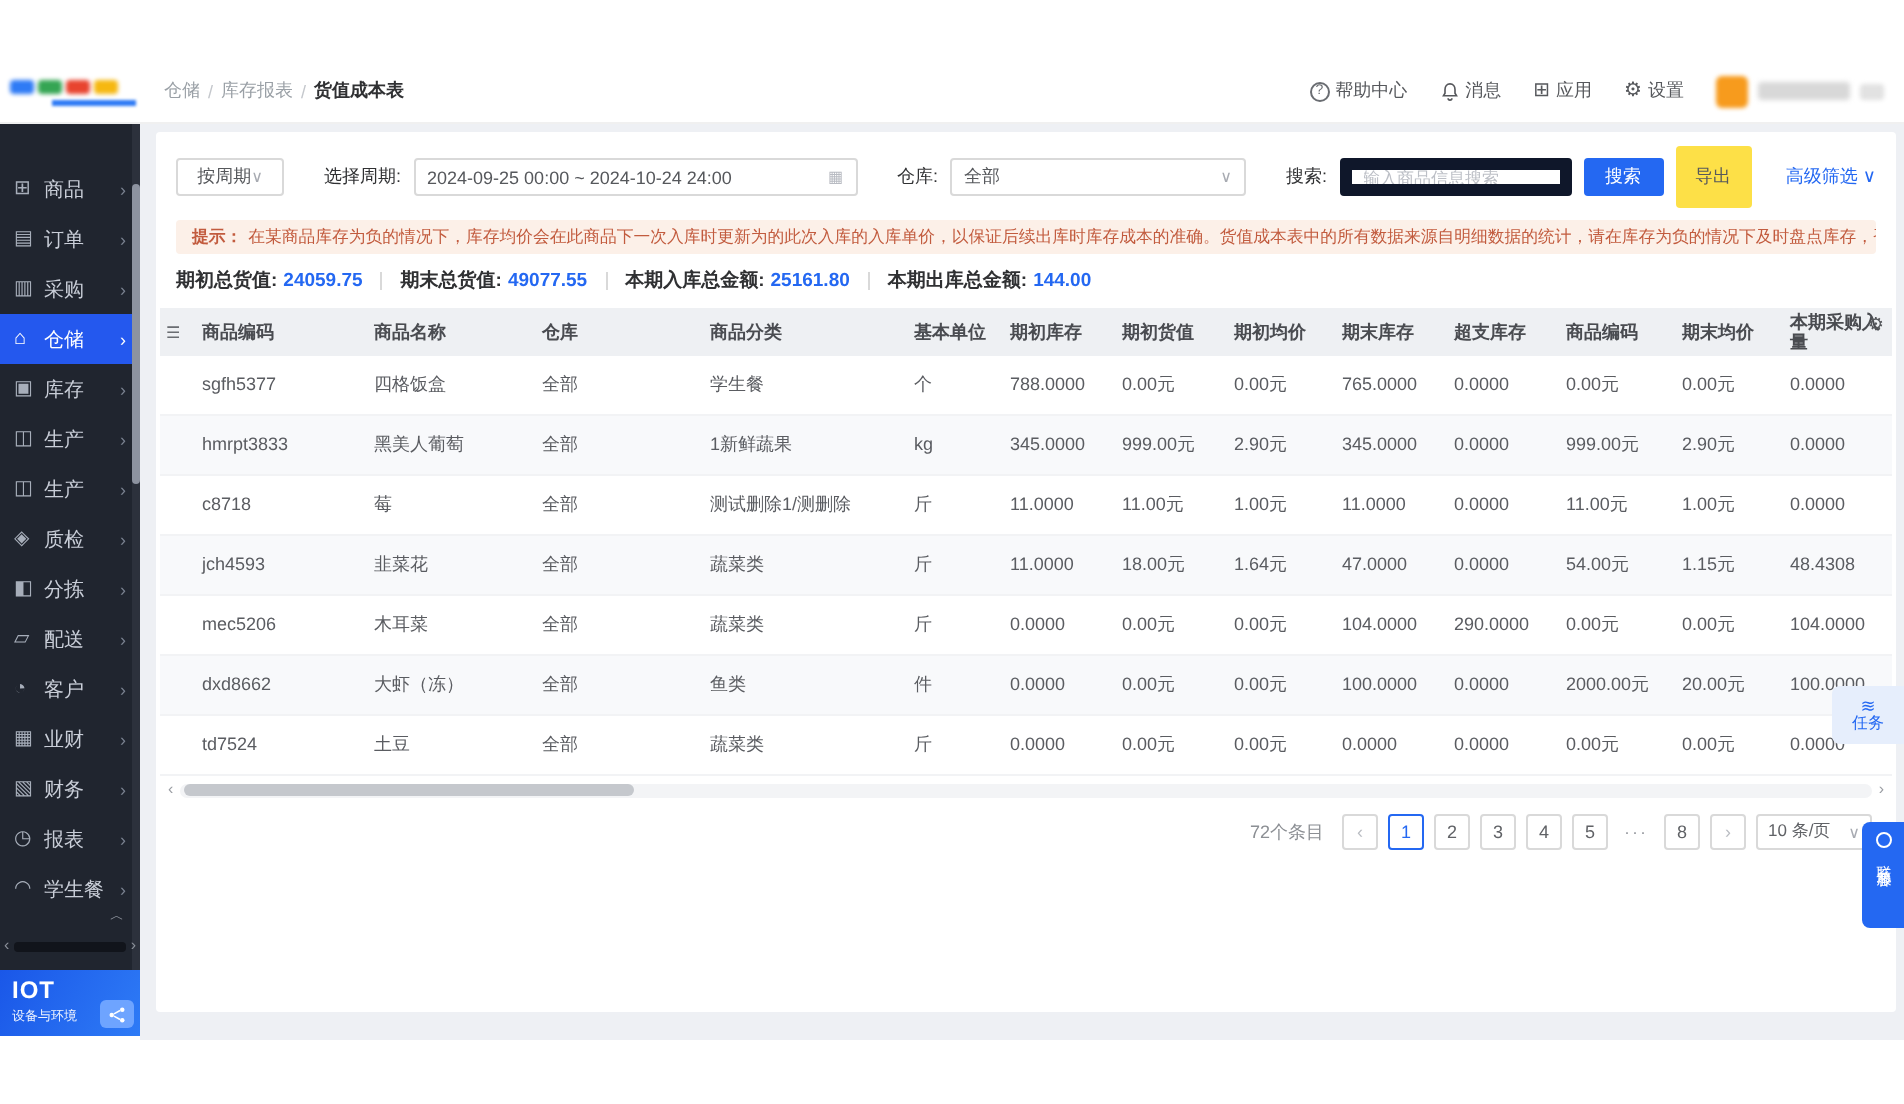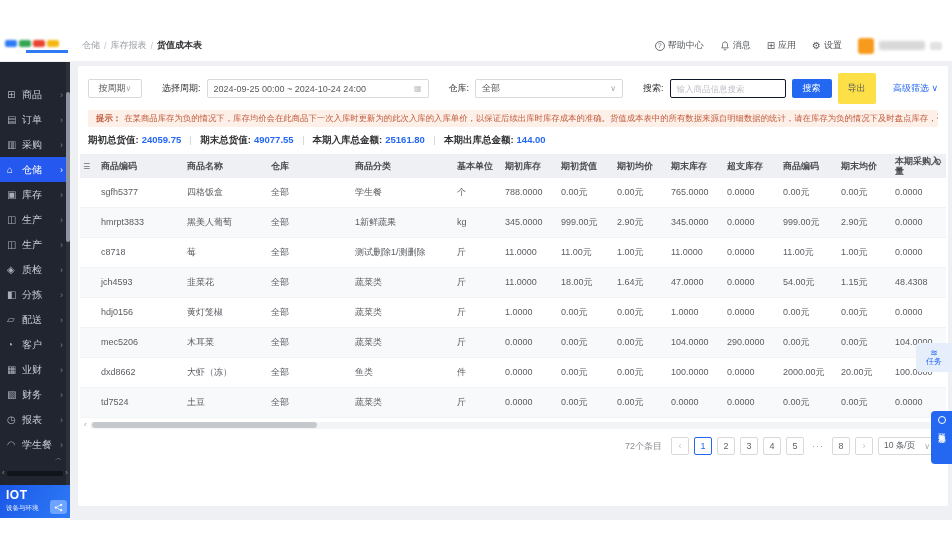--- a/index.html
+++ b/index.html
@@ -65,21 +65,21 @@
   .filters { display:flex; align-items:center; gap:6px; padding:7px 10px 6px; font-size:9px; color:#303133; }
   .f-label { white-space:nowrap; color:#303133; }
   .ml18 { margin-left:14px; }
   .select, .inputbox { border:1px solid #d9d9d9; border-radius:2px; background:#fff; display:flex;
             align-items:center; font-size:9px; color:#56585c; height:19px; padding:0 6px; }
   .period-mode { width:54px; justify-content:center; }
   .date-range { width:222px; justify-content:space-between; white-space:nowrap; }
   .wh-select { width:148px; justify-content:space-between; }
   .chev-down { color:#a8abb2; font-size:8px; }
   .cal-ico { color:#b8bbc2; font-size:8px; }
-  .search-input { width:116px; border:1px solid #0f172a; border-radius:2px; height:19px; padding:0 6px;
+  .search-input { width:116px; border:6px solid #0f172a; border-radius:2px; height:19px; padding:0 6px;
                   font-size:8.5px; color:#56585c; outline:none; font-family:inherit; }
   .search-input::placeholder { color:#bcbfc6; }
   .btn-search { background:#2468f2; color:#fff; border:none; border-radius:2px; height:19px;
                 padding:0 11px; font-size:9px; cursor:pointer; font-family:inherit; }
   .btn-export { background:#fde047; color:#56585c; border:none; border-radius:2px; height:31px;
                 padding:0 10px; font-size:9px; cursor:pointer; font-family:inherit; }
   .adv { margin-left:auto; color:#2468f2; font-size:9px; white-space:nowrap; cursor:pointer; }
 
   .notice { margin:0 10px; background:#fcf0e8; border-radius:2px; padding:3px 8px; font-size:8.4px;
             color:#c25b3e; white-space:nowrap; overflow:hidden; line-height:1.3; }
@@ -415,36 +415,20 @@
               <td>18.00元</td>
               <td>1.64元</td>
               <td>47.0000</td>
               <td>0.0000</td>
               <td>54.00元</td>
               <td>1.15元</td>
               <td>48.4308</td>
             </tr>
             <tr>
               <td></td>
-              <td>hdj0156</td>
-              <td>黄灯笼椒</td>
-              <td>全部</td>
-              <td>蔬菜类</td>
-              <td>斤</td>
-              <td>1.0000</td>
-              <td>0.00元</td>
-              <td>0.00元</td>
-              <td>1.0000</td>
-              <td>0.0000</td>
-              <td>0.00元</td>
-              <td>0.00元</td>
-              <td>0.0000</td>
-            </tr>
-            <tr>
-              <td></td>
               <td>mec5206</td>
               <td>木耳菜</td>
               <td>全部</td>
               <td>蔬菜类</td>
               <td>斤</td>
               <td>0.0000</td>
               <td>0.00元</td>
               <td>0.00元</td>
               <td>104.0000</td>
               <td>290.0000</td>

